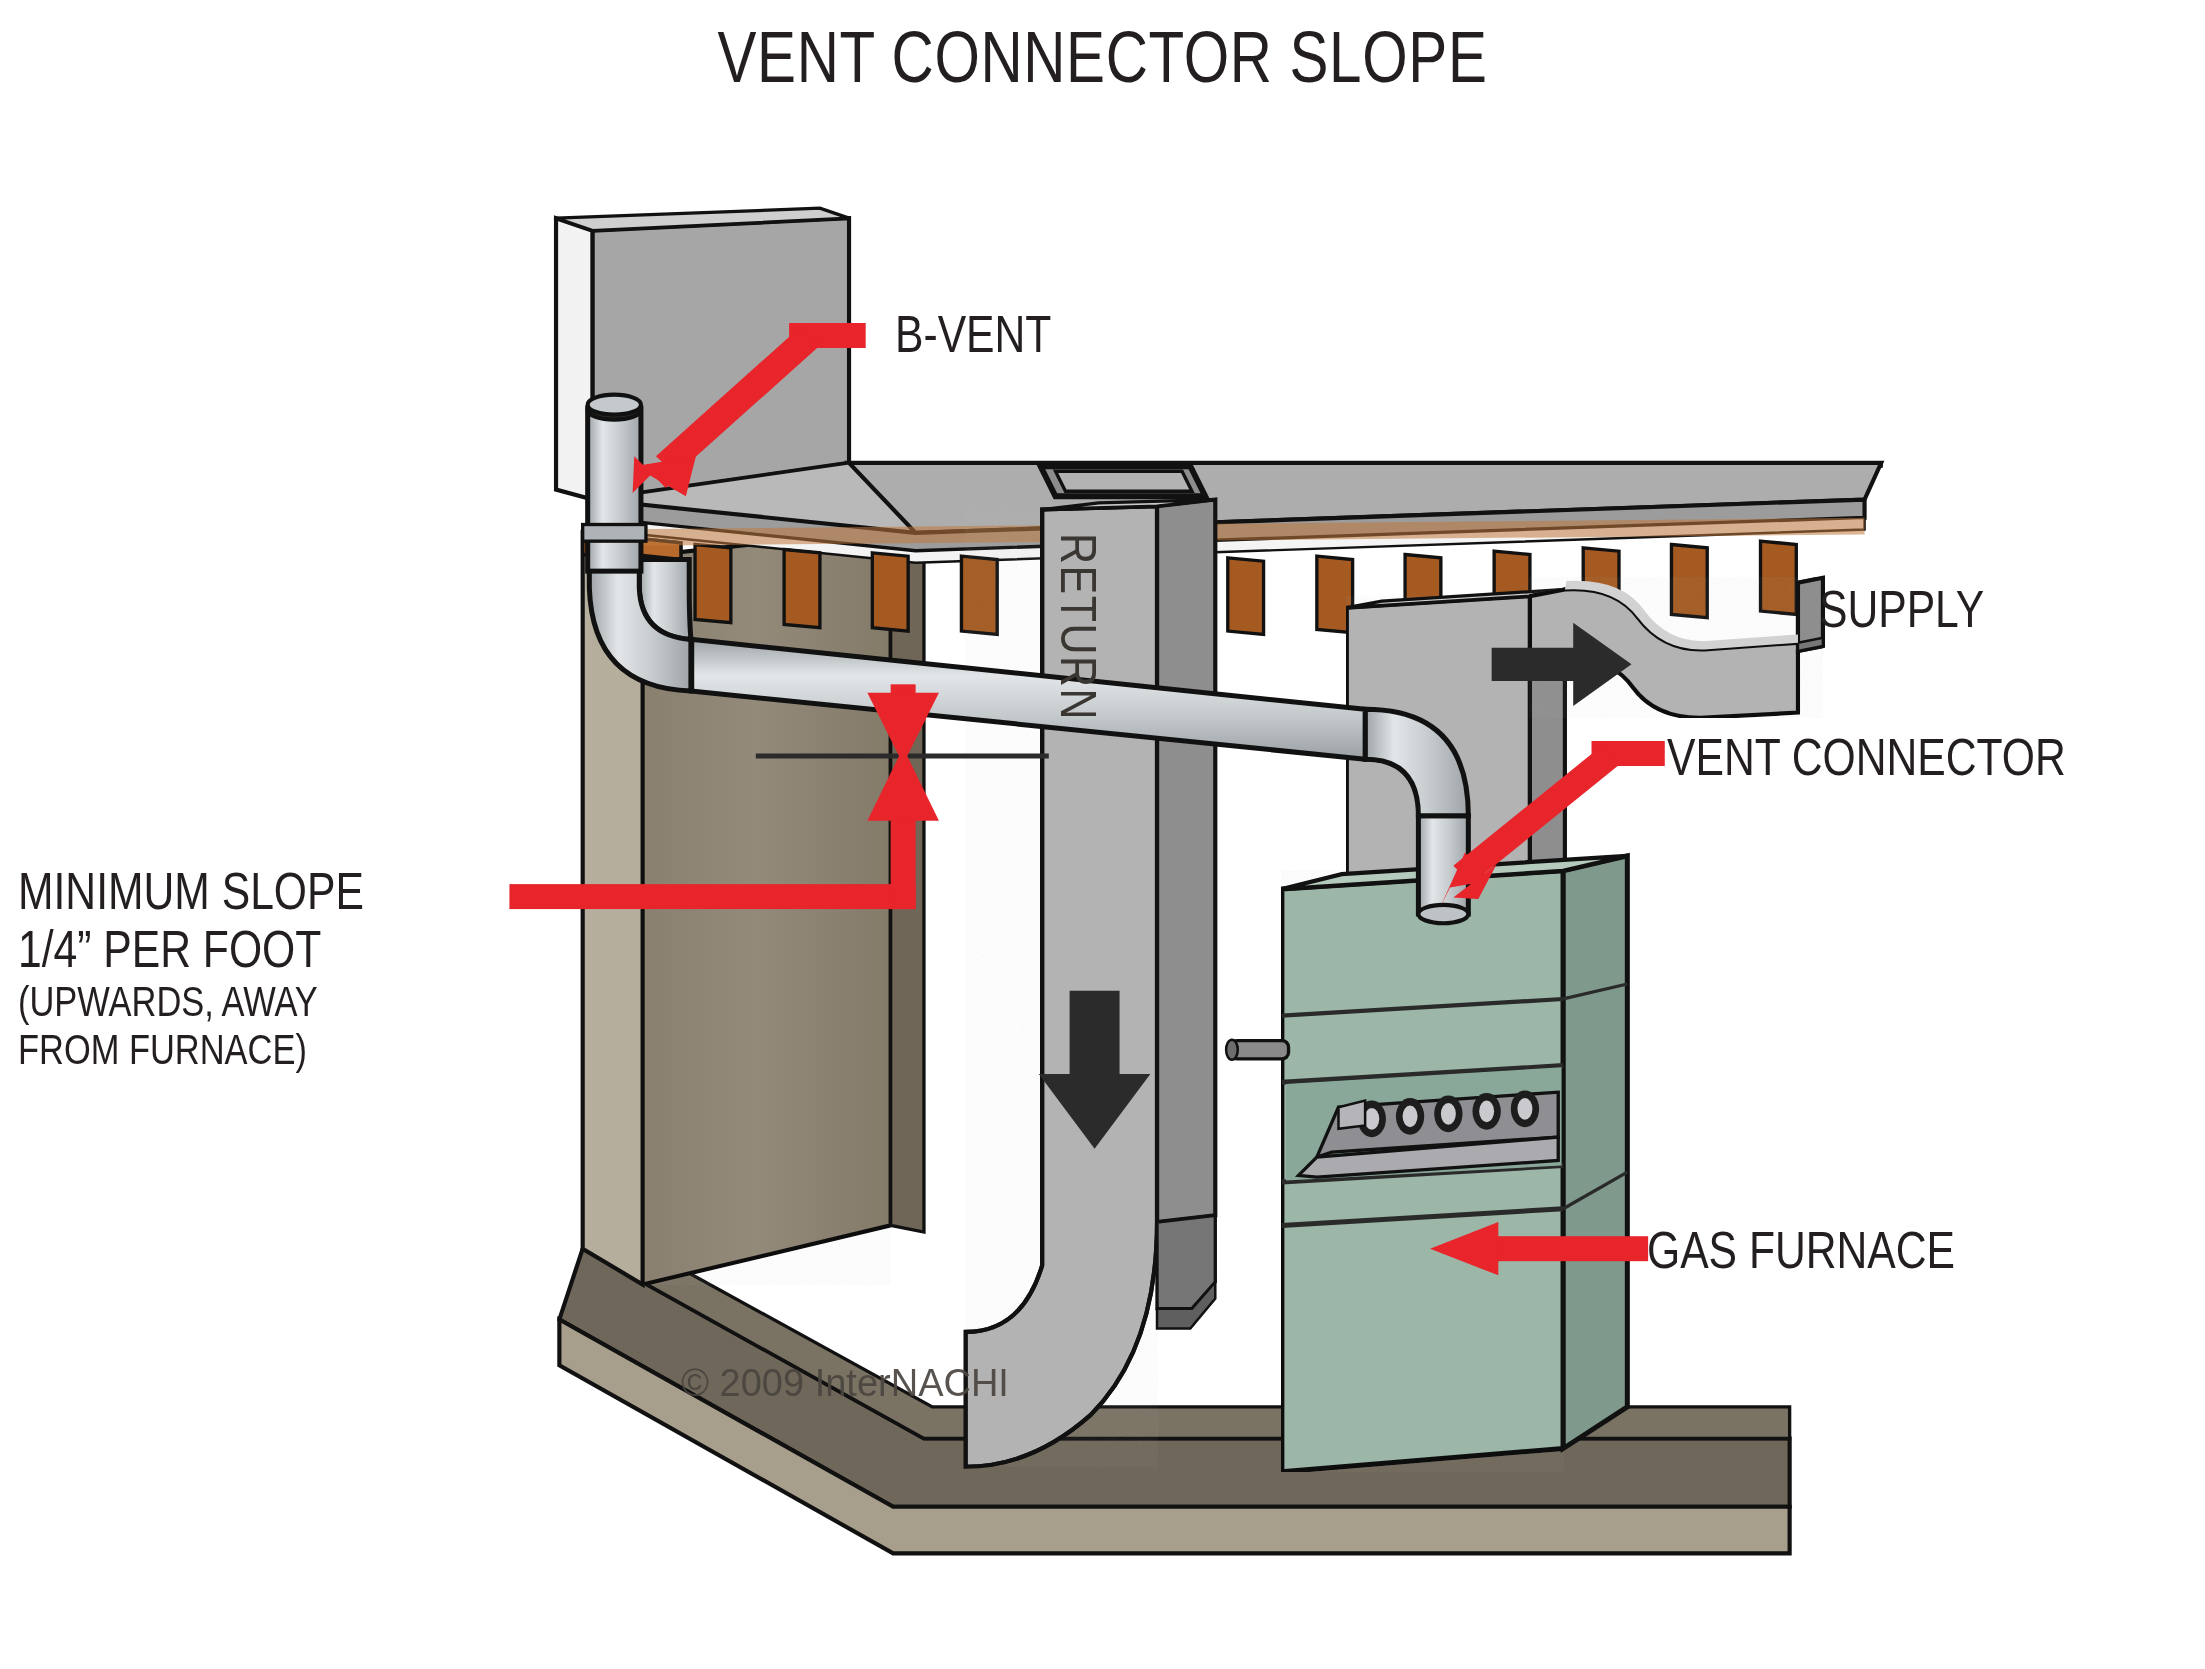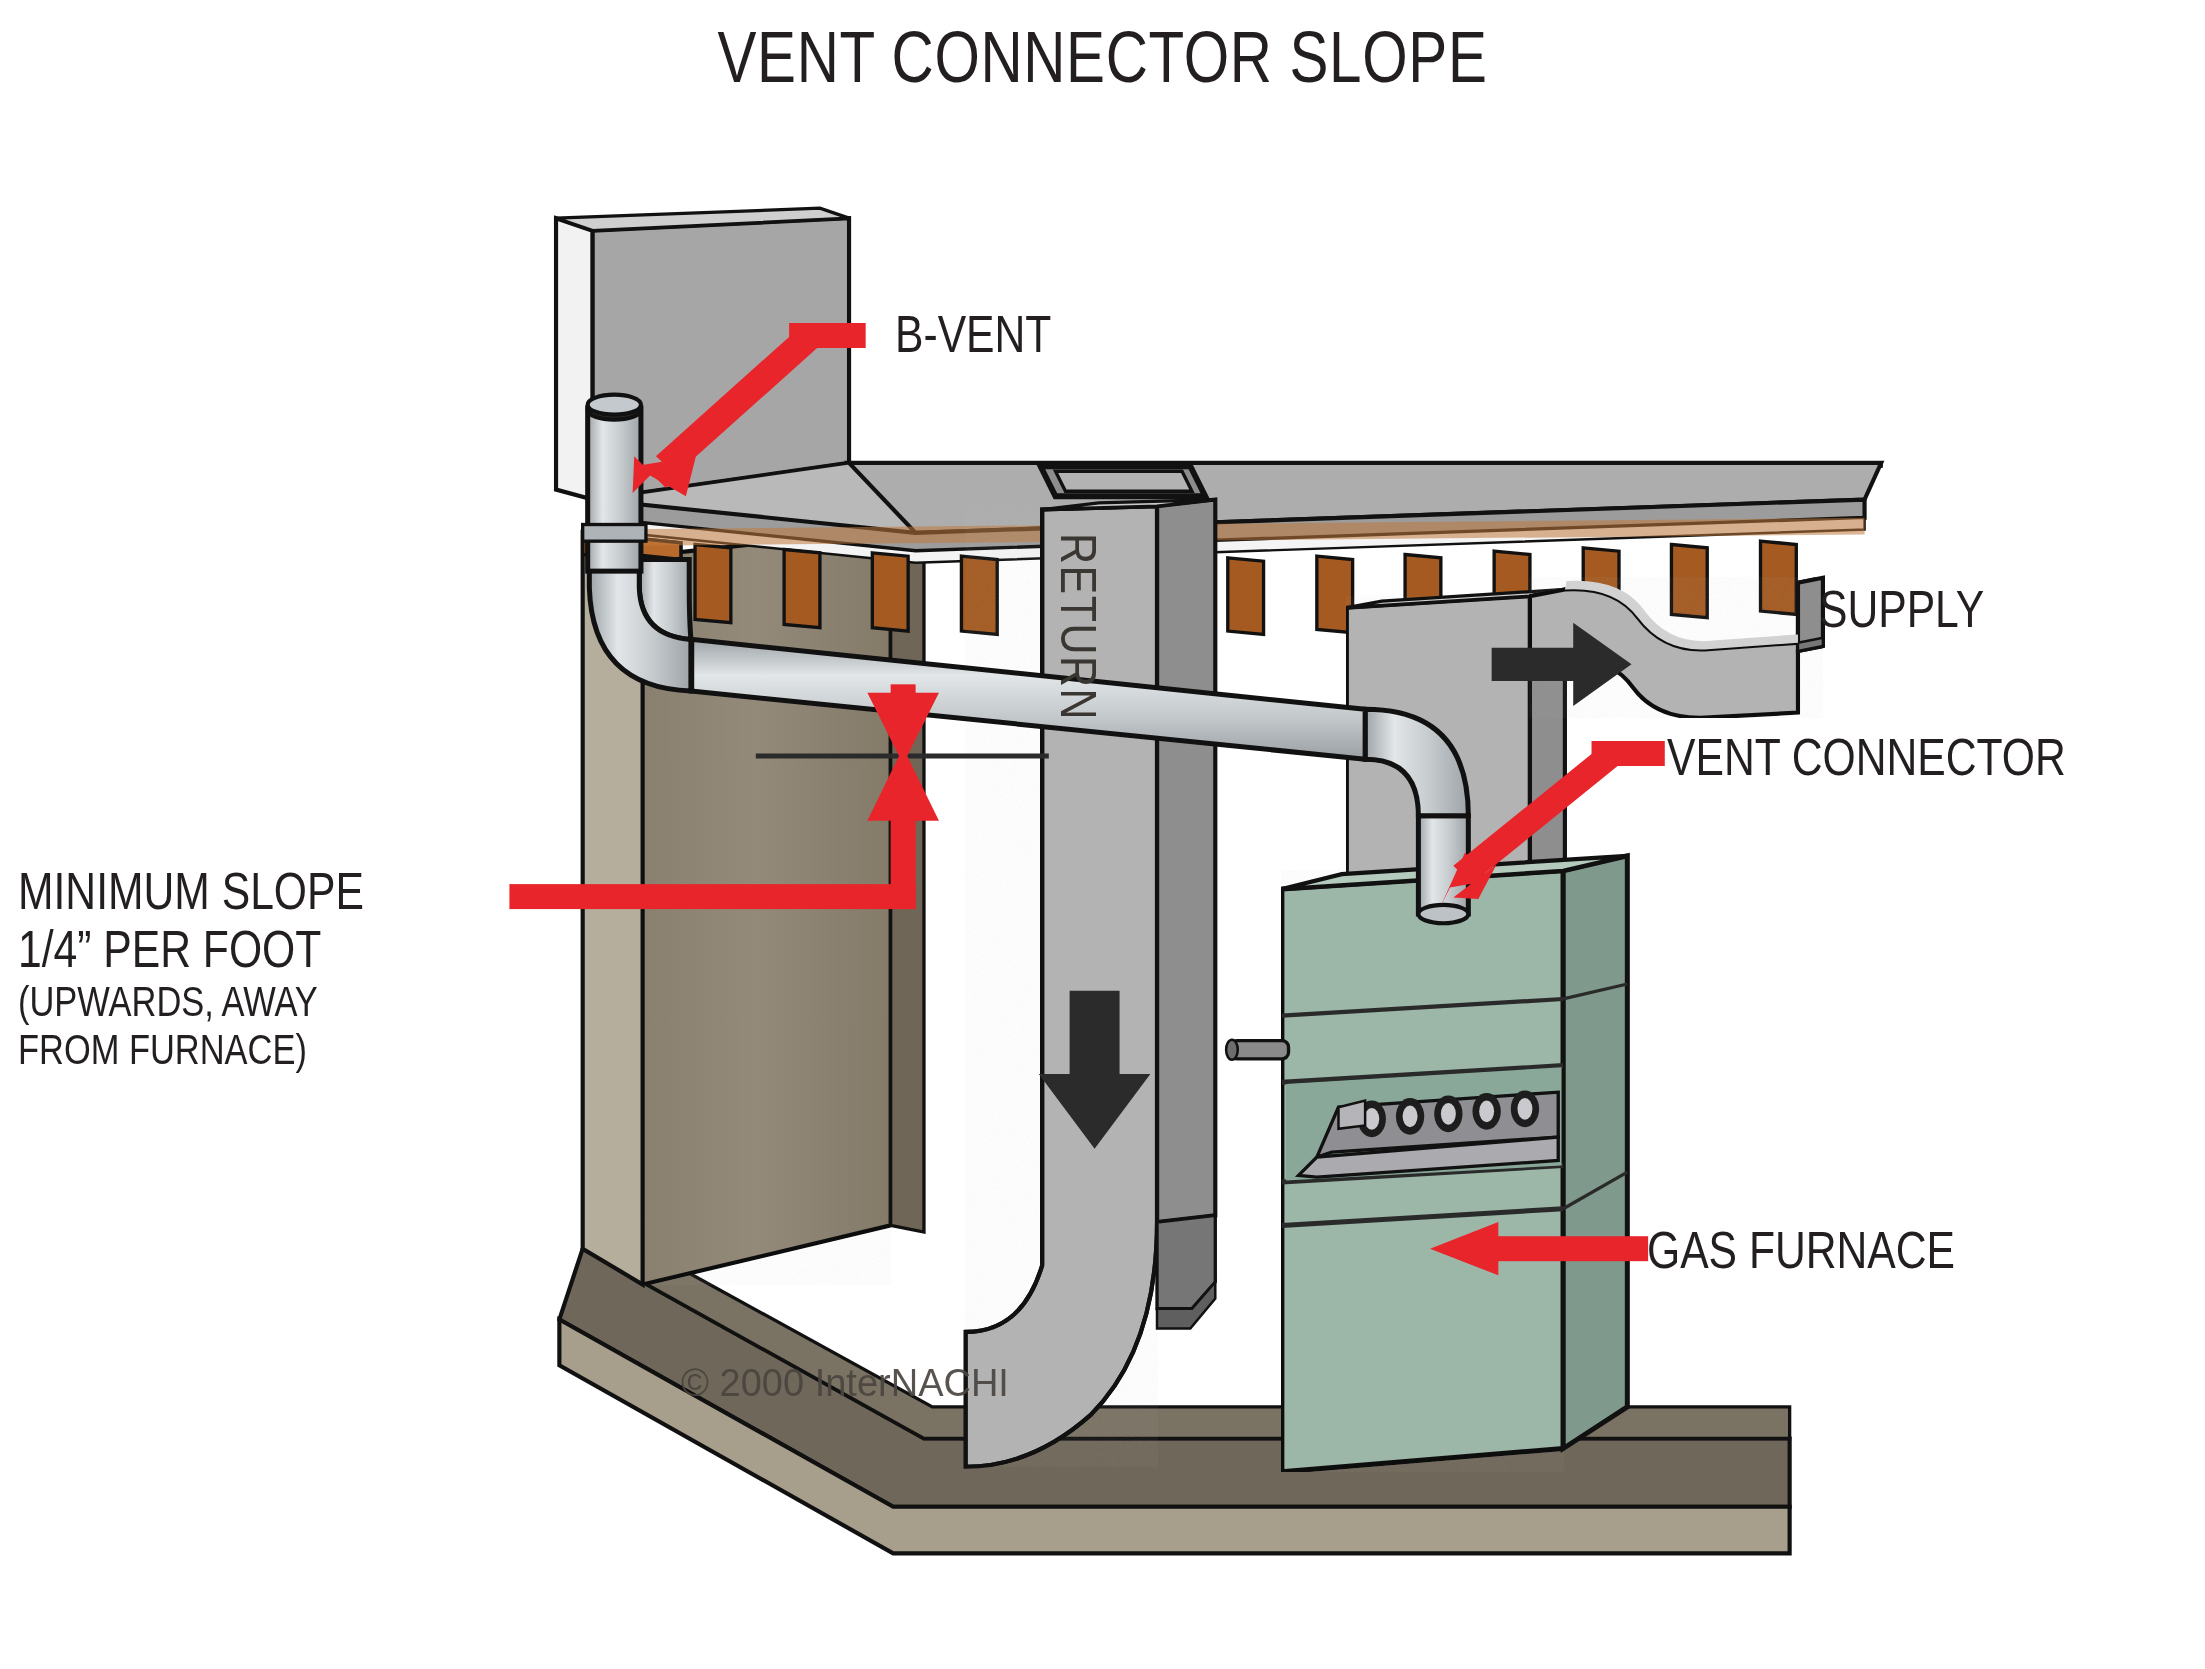--- a/index.html
+++ b/index.html
@@ -337,16 +337,16 @@
 
   <div class="rot" style="left:1107px;top:533px;">RETURN</div>
 
   <div class="lbl-block" style="left:18.3px;top:862px;">
     <span class="ln">MINIMUM SLOPE</span>
     <span class="ln">1/4” PER FOOT</span>
     <span class="ln sm">(UPWARDS, AWAY</span>
     <span class="ln sm">FROM FURNACE)</span>
   </div>
 
-  <div class="cpy" style="left:681px;top:1362px;">© 2000  InterNACHI</div>
+  <div class="cpy" style="left:681px;top:1362px;">© 2009  InterNACHI</div>
 
 </div>
 
 
 </body></html>

